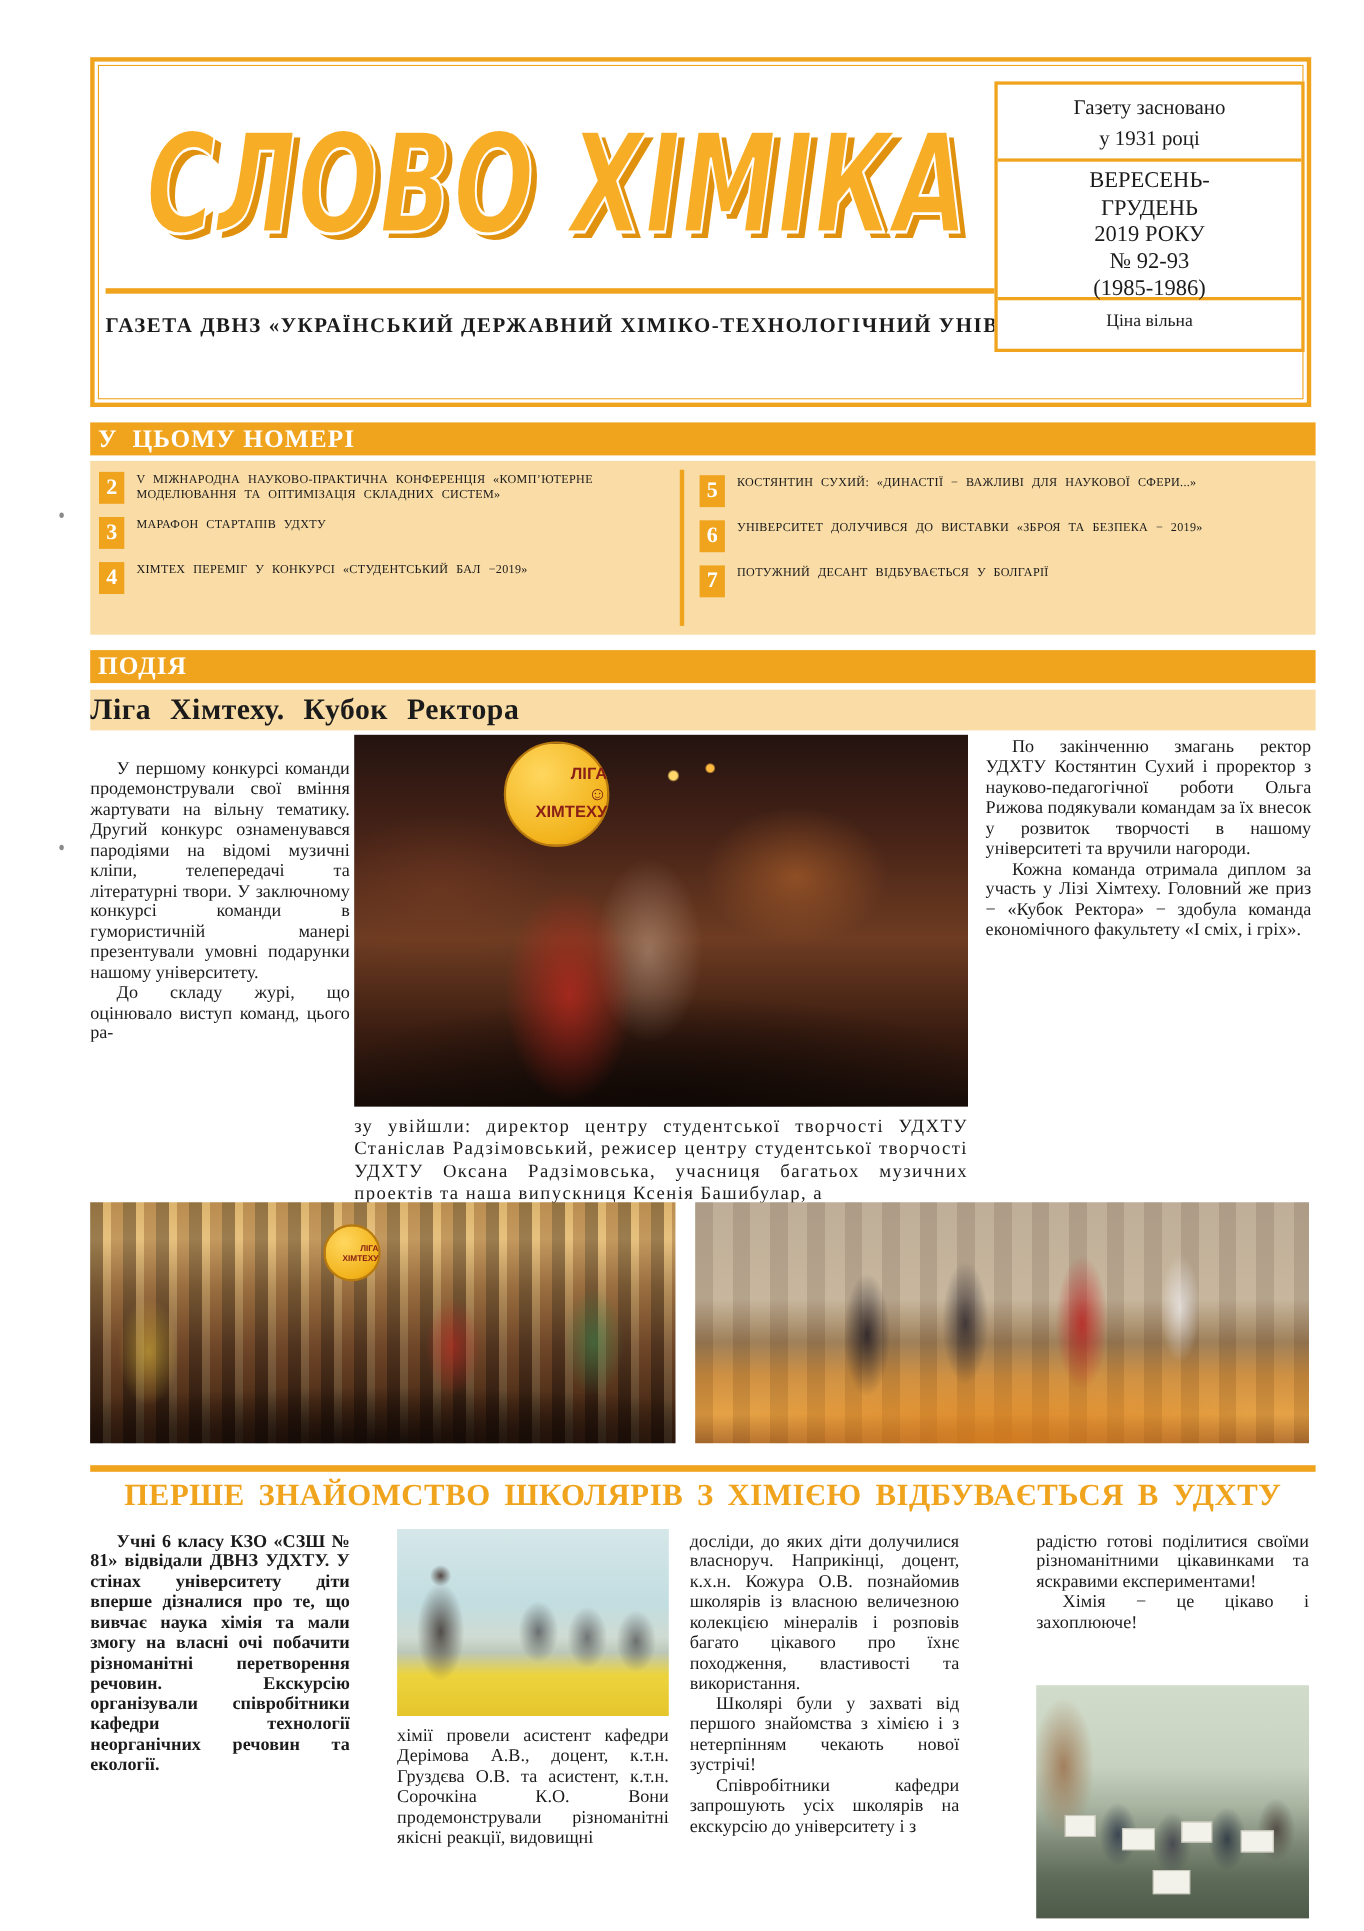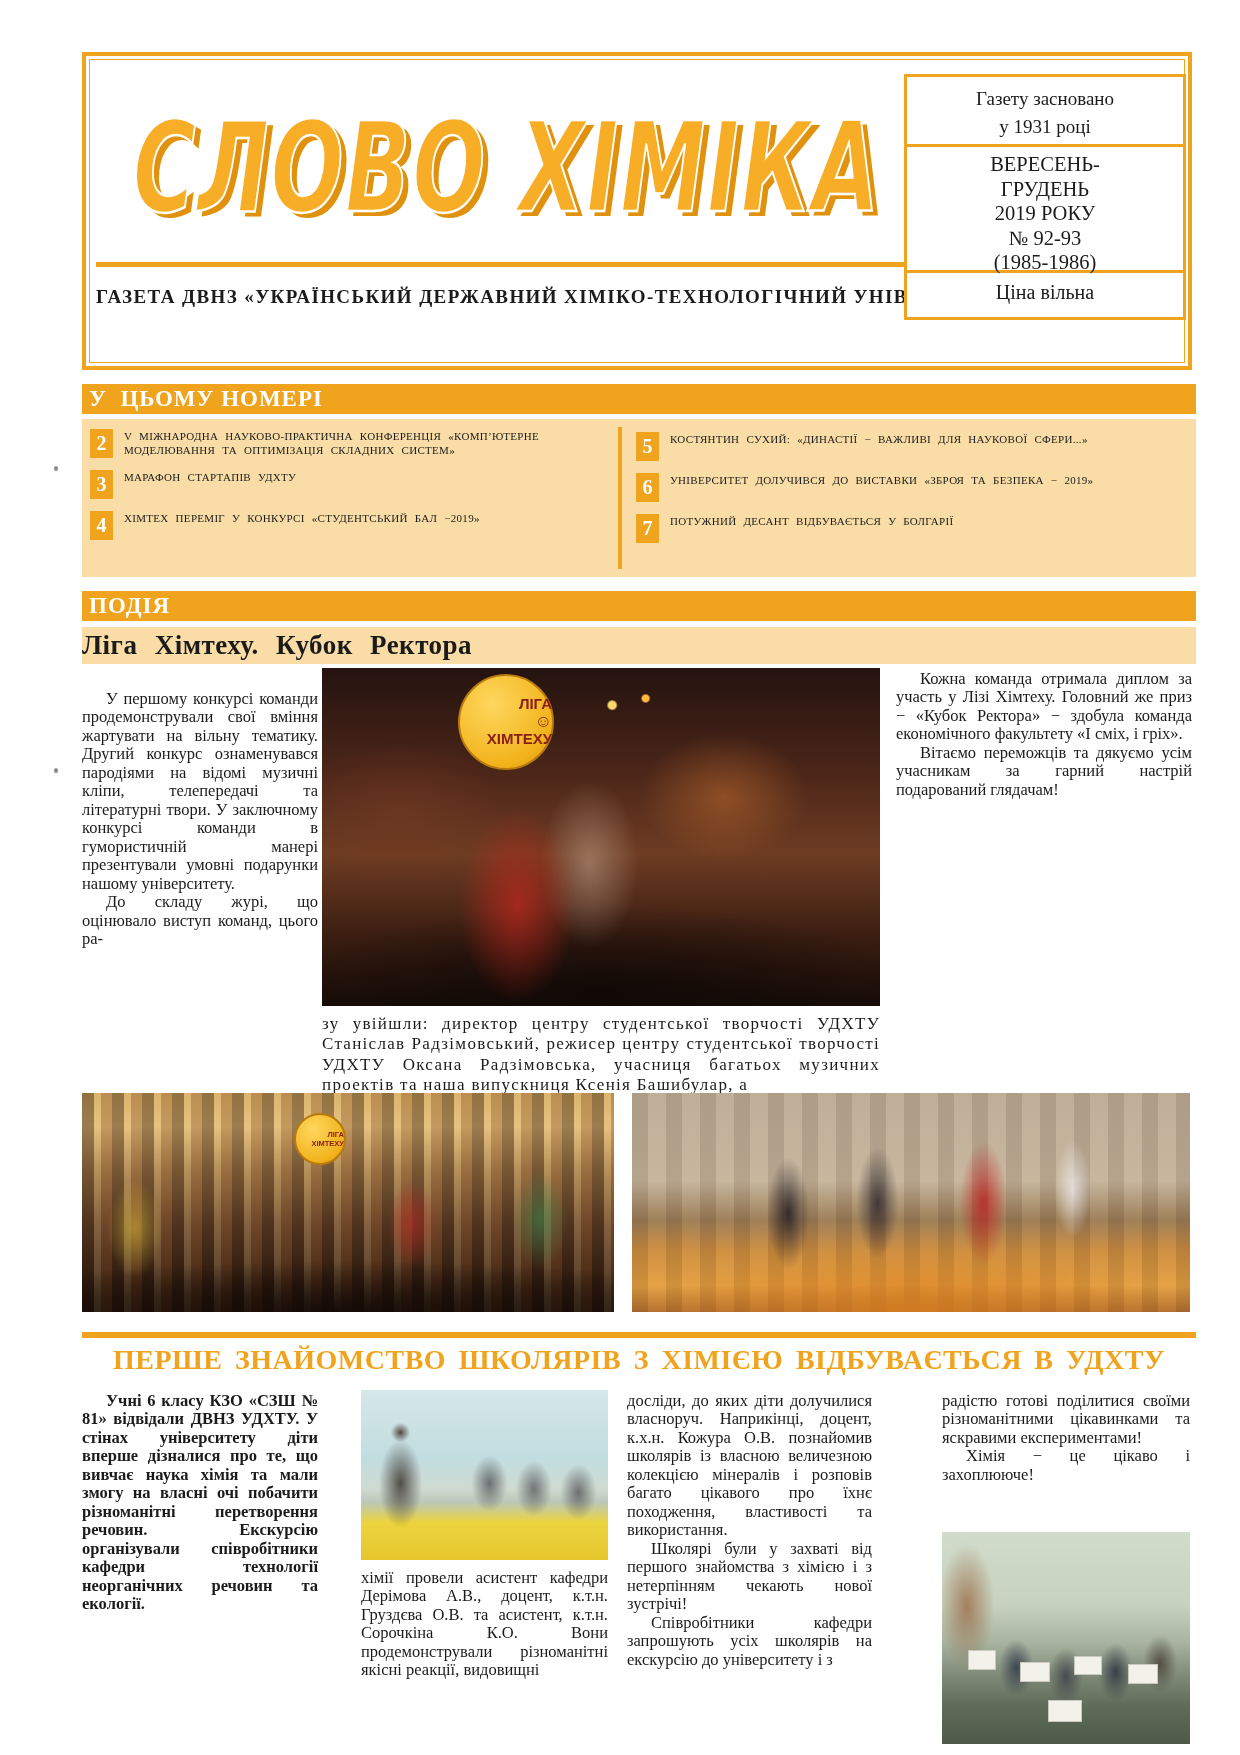--- a/index.html
+++ b/index.html
@@ -20,21 +20,21 @@
   .mast-title{left:28px;top:40px;width:790px;height:134px;}
   .mast-title text{font-family:"DejaVu Sans",sans-serif;font-weight:bold;font-style:oblique;font-size:98px;text-anchor:middle;letter-spacing:2px;}
   .t-shadow{fill:var(--o2);}
   .t-main{fill:#F8AD26;stroke:#ffffff;stroke-width:2px;}
   .mast-rule{left:10px;top:206px;width:812px;height:5px;background:var(--o);}
   .mast-subtitle{left:10px;top:230px;width:818px;font-size:19px;font-weight:bold;letter-spacing:1.4px;white-space:nowrap;}
   .infobox{left:818px;top:18px;width:282px;height:246px;border:3px solid var(--o);background:#fff;}
   .ib-cell{white-space:pre-line;text-align:center;}
   .ib-row1{height:70px;border-bottom:3px solid var(--o);font-size:19px;line-height:1.45;padding-top:8px;}
   .ib-row2{height:126px;border-bottom:3px solid var(--o);font-size:20.5px;line-height:1.2;padding-top:5px;}
-  .ib-row3{height:41px;font-size:20px;line-height:38px;}
+  .ib-row3{height:41px;font-size:16px;line-height:38px;}
 
   
   .bar{left:82px;width:1114px;height:30px;background:var(--o);color:#fff;font-weight:bold;font-size:23px;line-height:29px;padding-left:7px;letter-spacing:1px;white-space:pre;font-family:Liberation Serif, serif;}
   .toc-bar{top:384px;}
   .podiya-bar{top:591px;}
 
   
   .toc-panel{left:82px;top:419px;width:1114px;height:158px;background:var(--peach);}
   .toc-divider{left:536px;top:8px;bottom:8px;width:4px;background:var(--o);}
   .toc-col{top:10px;}
@@ -210,22 +210,22 @@
     <div class="abs ph ph-event ev-photo">
       <div class="abs logo-circle logo-main">
         <span>ЛІГА</span>
         <span class="smiley">☺</span>
         <span>ХІМТЕХУ</span>
       </div>
     </div>
     <div class="abs ev-caption">зу увійшли: директор центру студентської творчості УДХТУ Станіслав Радзімовський, режисер центру студентської творчості УДХТУ Оксана Радзімовська, учасниця багатьох музичних проектів та наша випускниця Ксенія Башибулар, а</div>
 
     <div class="abs ev-right">
+      <p>По закінченню змагань ректор УДХТУ Костянтин Сухий і проректор з науково-педагогічної роботи Ольга Рижова подякували командам за їх внесок у розвиток творчості в нашому університеті та вручили нагороди.</p>
       <p>Кожна команда отримала диплом за участь у Лізі Хімтеху. Головний же приз − «Кубок Ректора» − здобула команда економічного факультету «І сміх, і гріх».</p>
-      <p>Вітаємо переможців та дякуємо усім учасникам за гарний настрій подарований глядачам!</p>
     </div>
   </div>
 
   <div class="abs ph ph-group bp-left">
     <div class="abs logo-circle logo-mini">
       <span>ЛІГА</span>
       <span>ХІМТЕХУ</span>
     </div>
   </div>
   <div class="abs ph ph-dance bp-right"></div>

